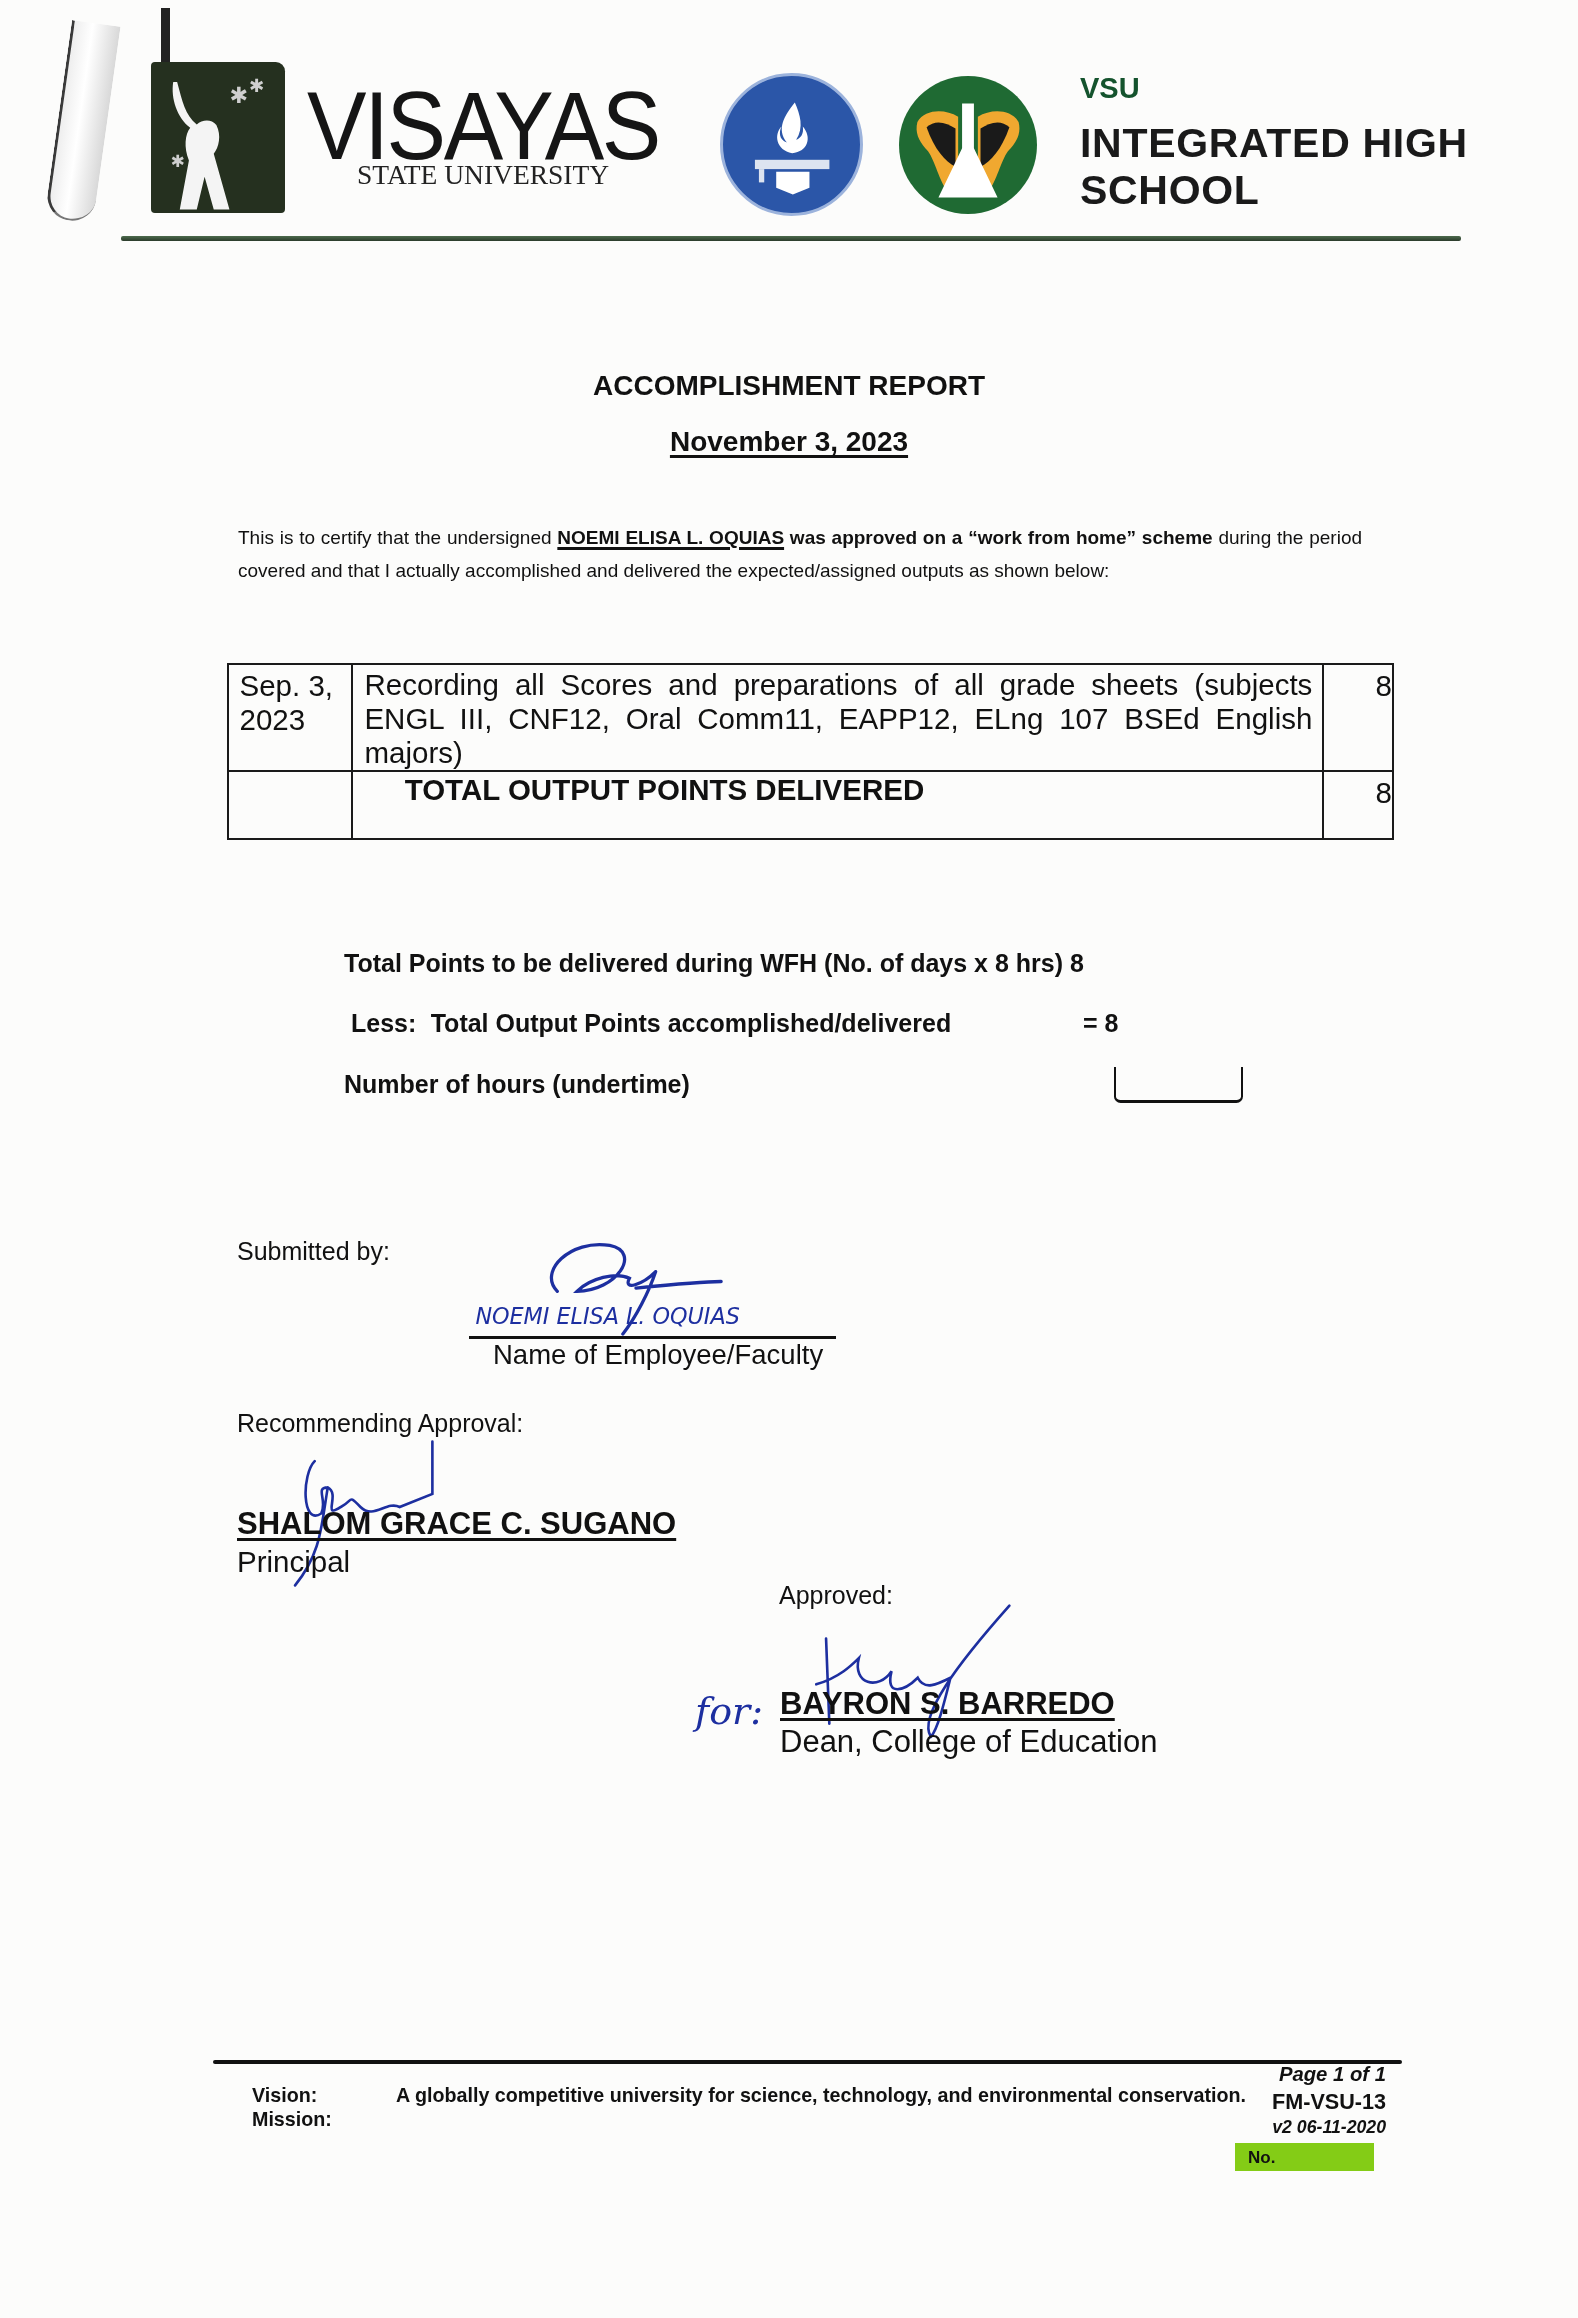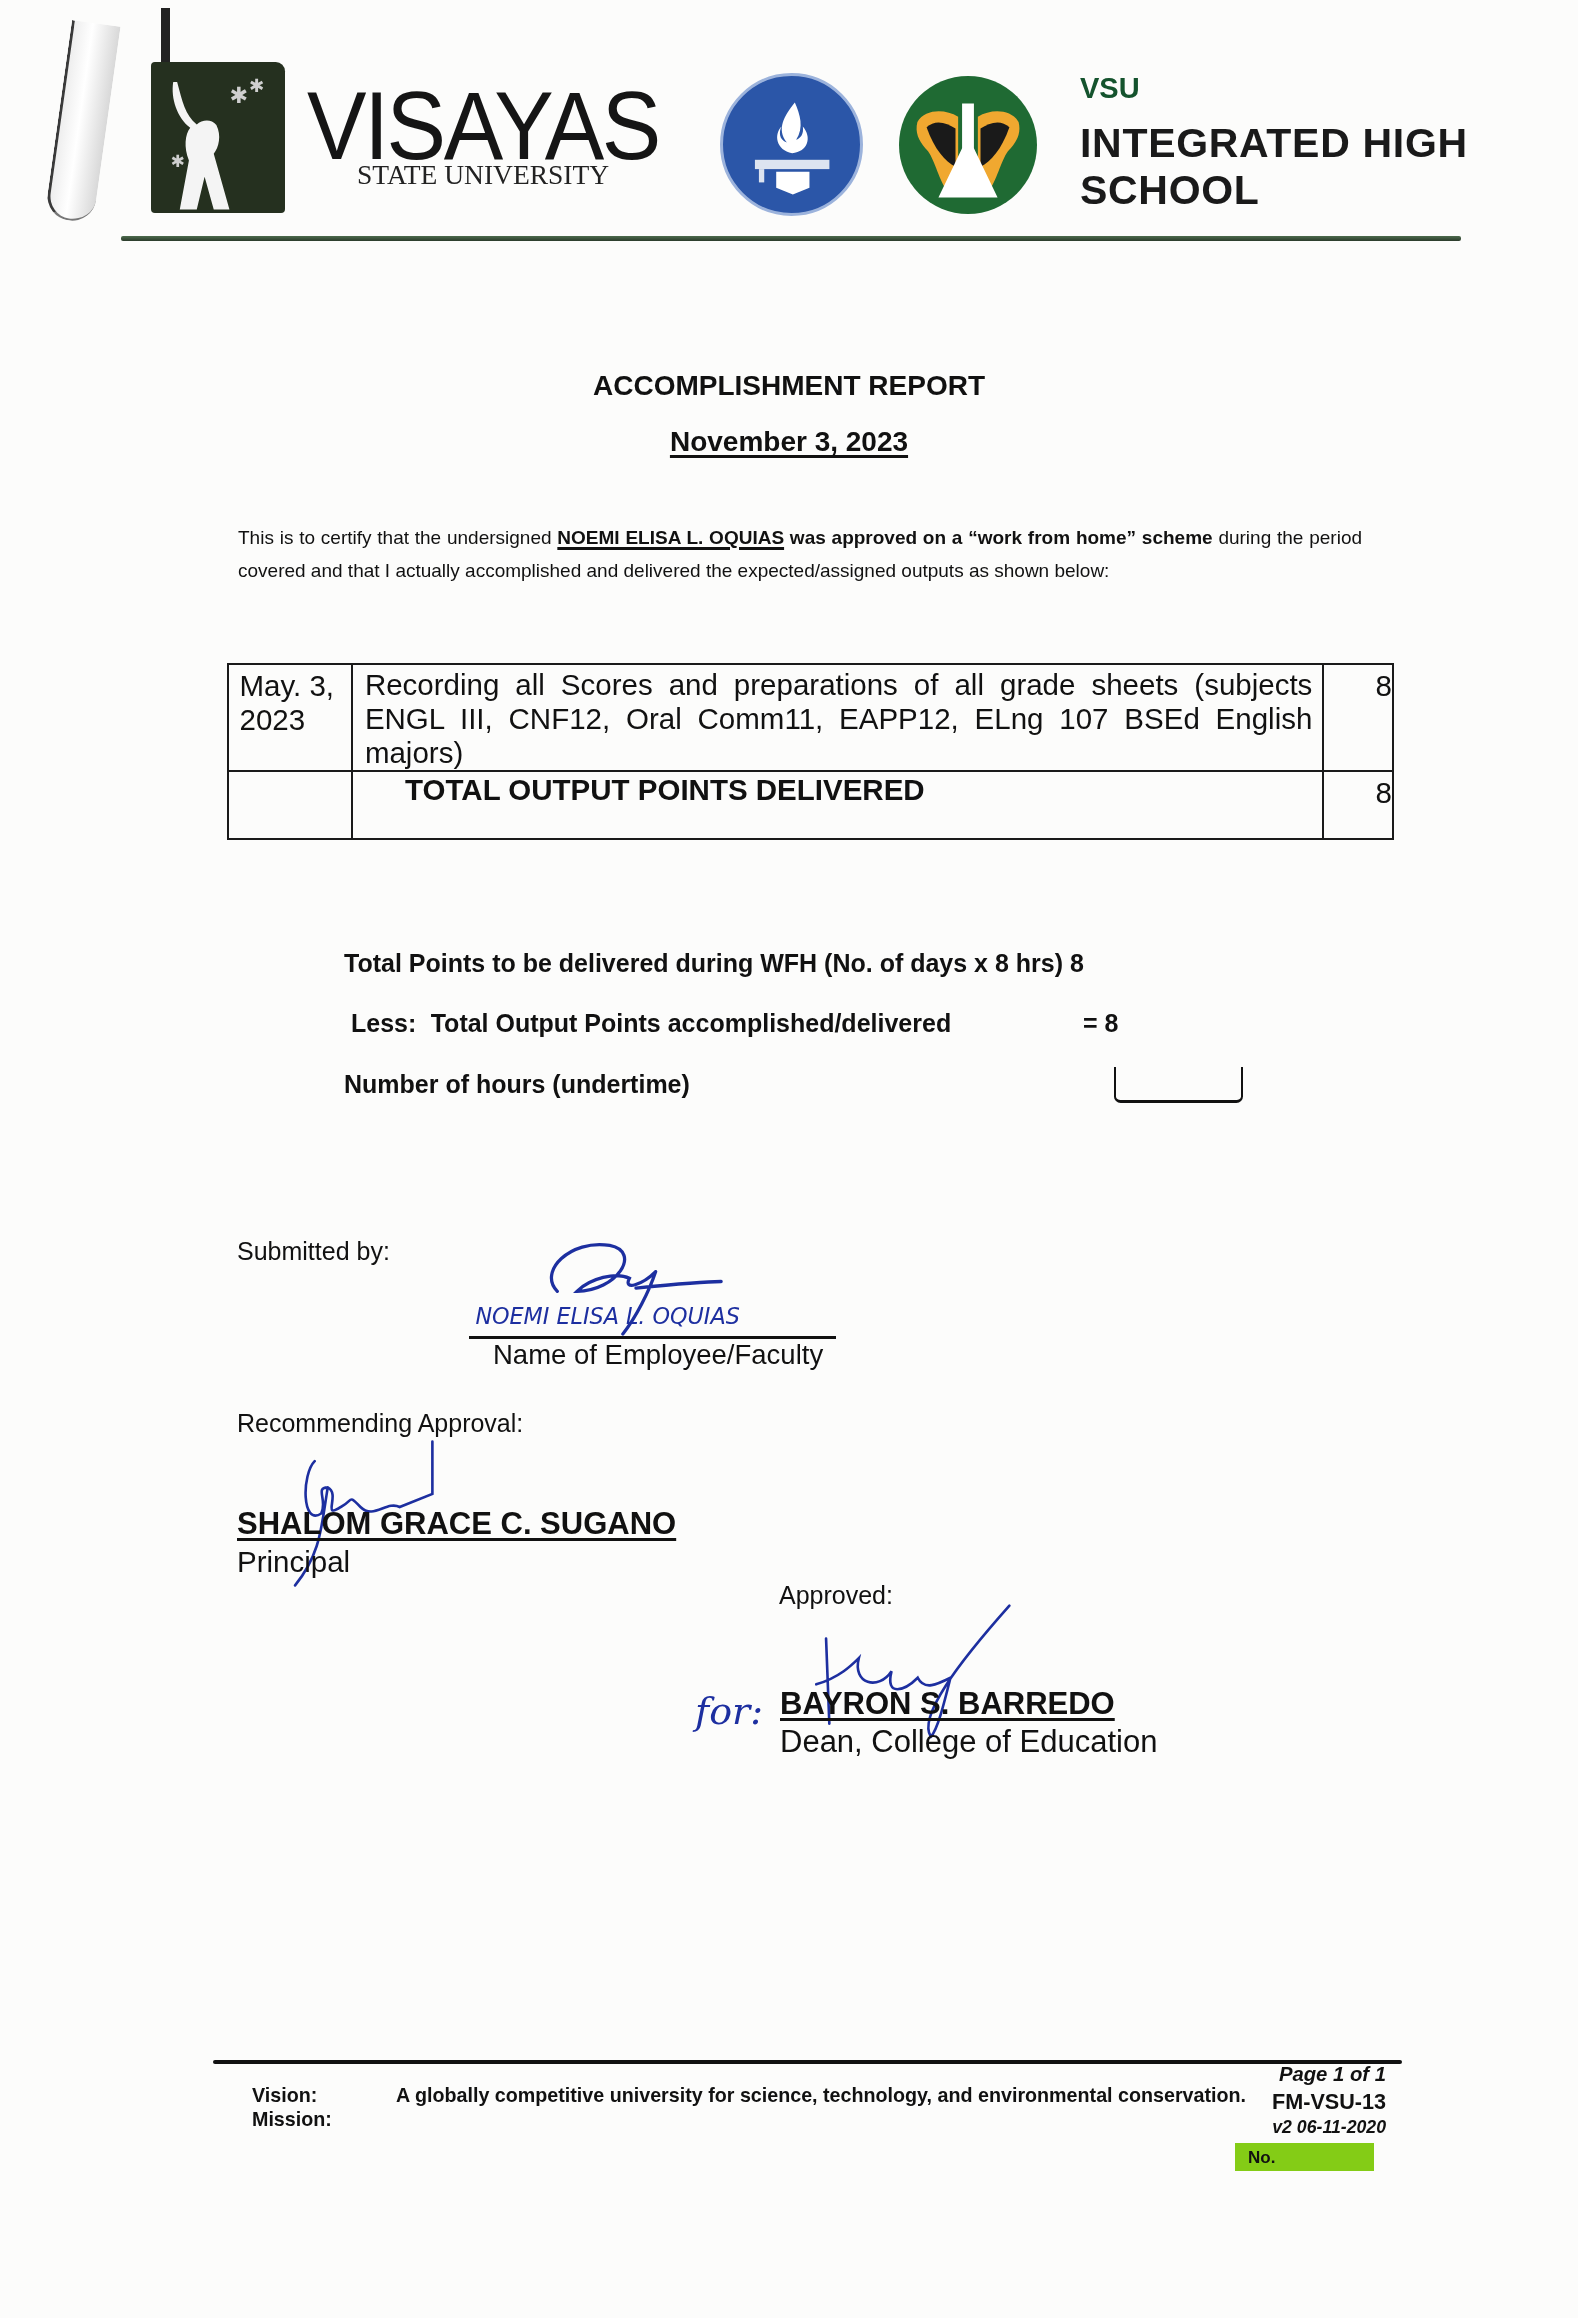--- a/index.html
+++ b/index.html
@@ -185,21 +185,21 @@
 <div class="abs header-rule"></div>
 
 <div class="abs title">ACCOMPLISHMENT REPORT</div>
 <div class="abs date"><span>November 3, 2023</span></div>
 
 <div class="abs intro"><span>This is to certify that the undersigned </span><span class="name">NOEMI ELISA L. OQUIAS</span><span class="b"> was approved on a </span><span class="b">“work from home” scheme</span><span> during the period covered and that I actually accomplished and delivered the expected/assigned outputs as shown below:</span></div>
 
 <table class="abs report-table">
   <tbody>
   <tr class="r1">
-    <td class="cell-date">May. 3, 2023</td>
+    <td class="cell-date">Sep. 3, 2023</td>
     <td class="cell-act">Recording all Scores and preparations of all grade sheets (subjects ENGL III, CNF12, Oral Comm11, EAPP12, ELng 107 BSEd English majors)</td>
     <td class="cell-pts">8</td>
   </tr>
   <tr class="r2">
     <td></td>
     <td class="cell-total">TOTAL OUTPUT POINTS DELIVERED</td>
     <td class="cell-pts">8</td>
   </tr>
 </tbody>
   </table>

